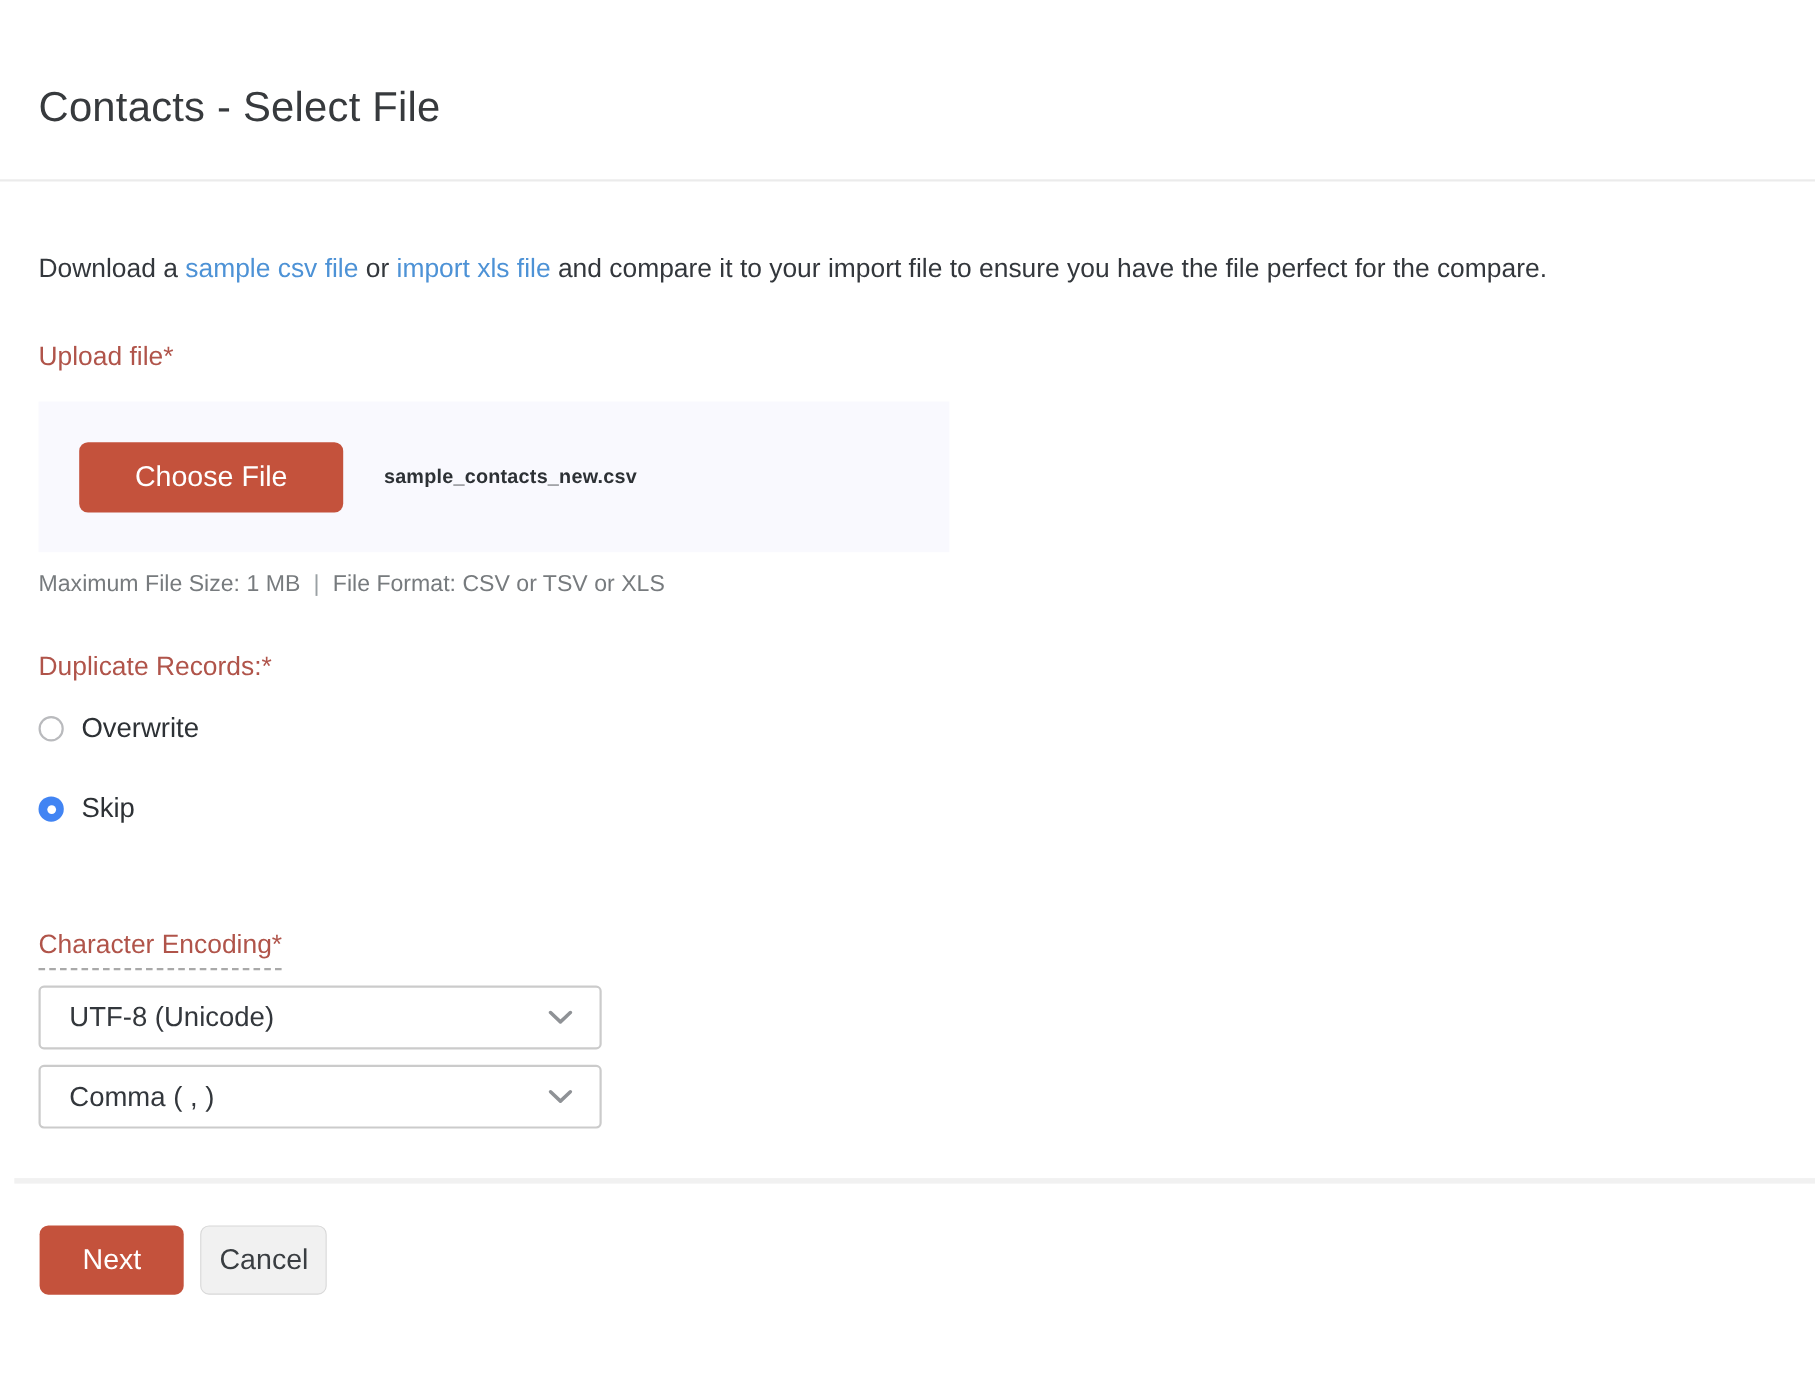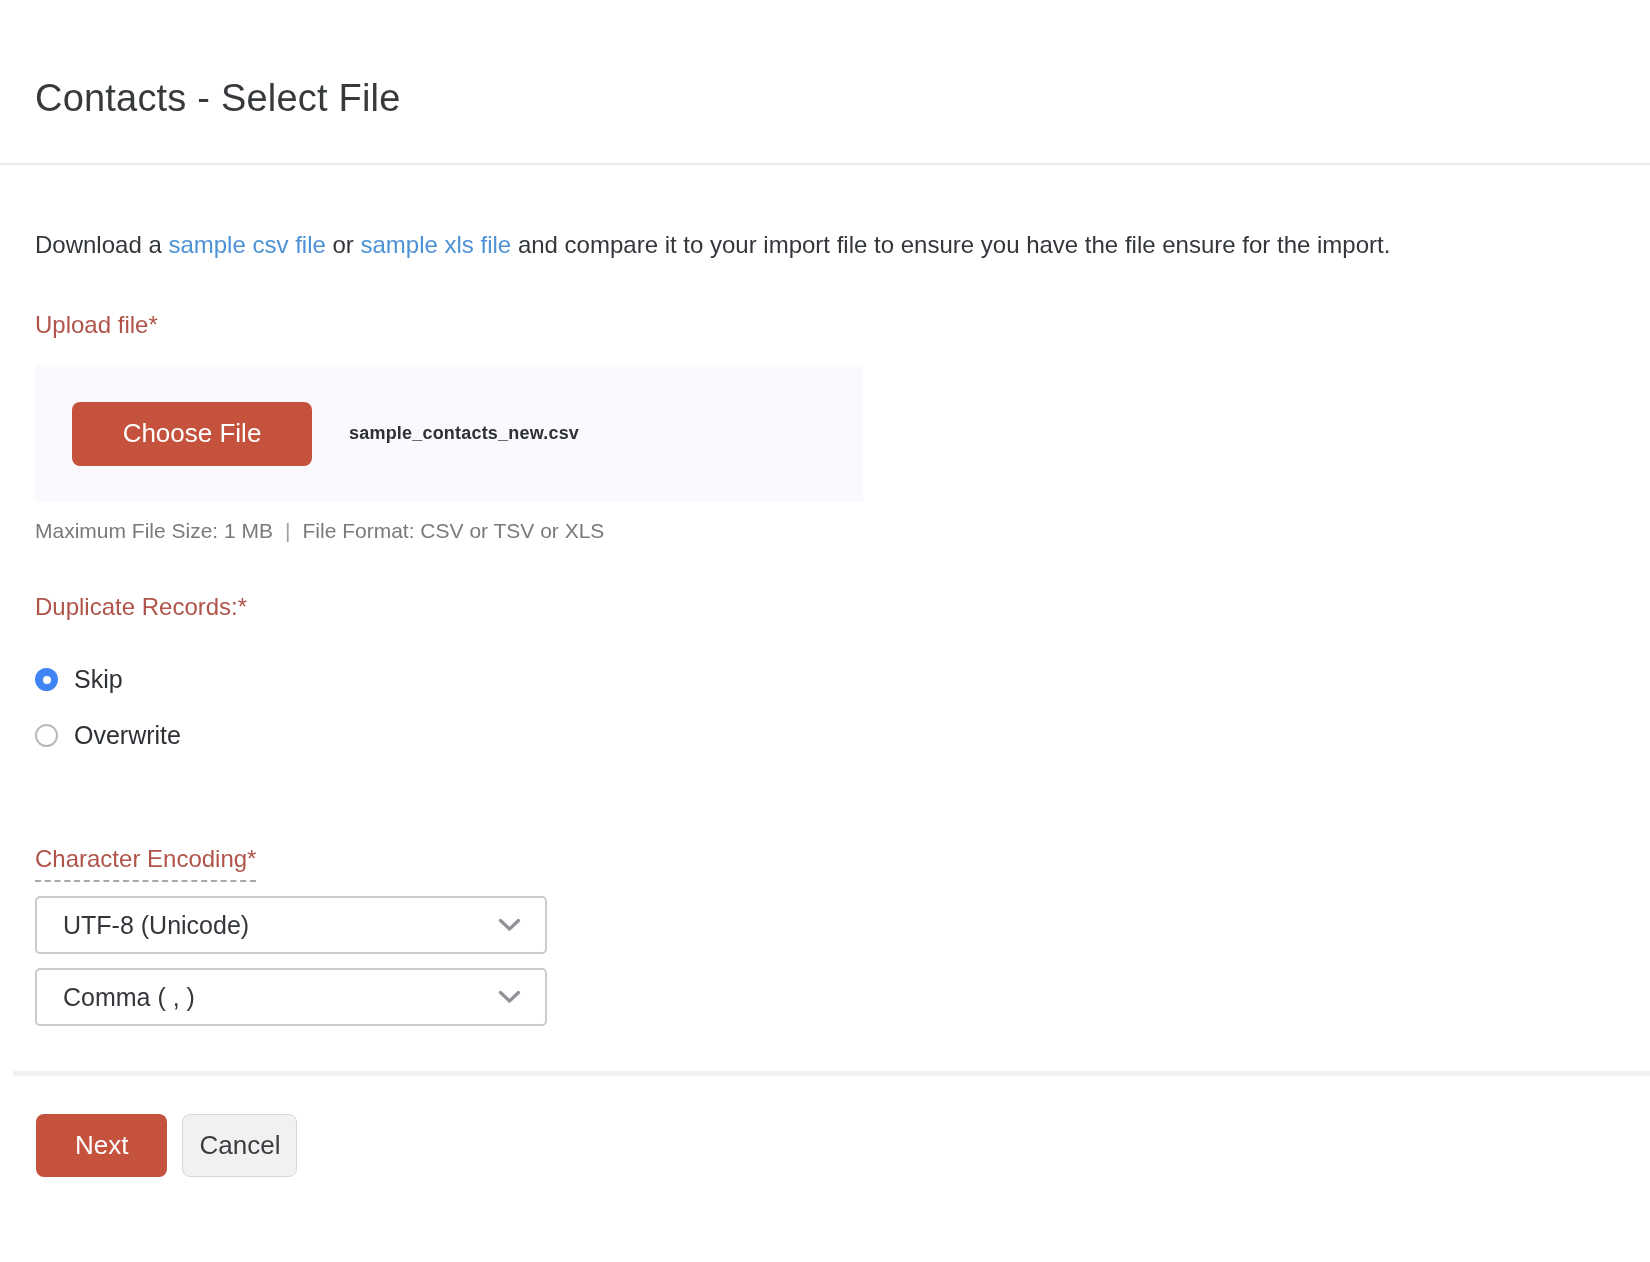--- a/index.html
+++ b/index.html
@@ -193,41 +193,41 @@
 <body>
 
 <div class="page">
 
   <header class="page-header">
     <h1 class="page-title">Contacts - Select File</h1>
   </header>
 
   <main class="content">
 
-    <p class="intro"><span>Download a </span><a href="#">sample csv file</a><span> or </span><a href="#">sample xls file</a><span> and compare it to your import file to ensure you have the file ensure for the import.</span></p>
+    <p class="intro"><span>Download a </span><a href="#">sample csv file</a><span> or </span><a href="#">import xls file</a><span> and compare it to your import file to ensure you have the file perfect for the compare.</span></p>
 
     <div class="field-label label-row">Upload file*</div>
 
     <div class="upload-box">
       <button class="choose-file-btn">Choose File</button>
       <span class="file-name">sample_contacts_new.csv</span>
     </div>
 
     <div class="file-info"><span>Maximum File Size: 1 MB</span><span class="sep">|</span><span>File Format: CSV or TSV or XLS</span></div>
 
     <div class="field-label dup-label">Duplicate Records:*</div>
 
+    <div class="radio-row second">
+      <span class="radio-circle unselected"></span>
+      <span class="radio-label">Overwrite</span>
+    </div>
+
     <div class="radio-row first">
       <span class="radio-circle selected"></span>
       <span class="radio-label">Skip</span>
-    </div>
-
-    <div class="radio-row second">
-      <span class="radio-circle unselected"></span>
-      <span class="radio-label">Overwrite</span>
     </div>
 
     <div class="enc-label">
       <span class="field-label hint-label">Character Encoding*</span>
     </div>
 
     <div class="select-control" role="combobox" aria-expanded="false">
       <span class="select-value">UTF-8 (Unicode)</span>
       <span class="chevron">
         <svg width="23" height="14" viewBox="0 0 23 14">

